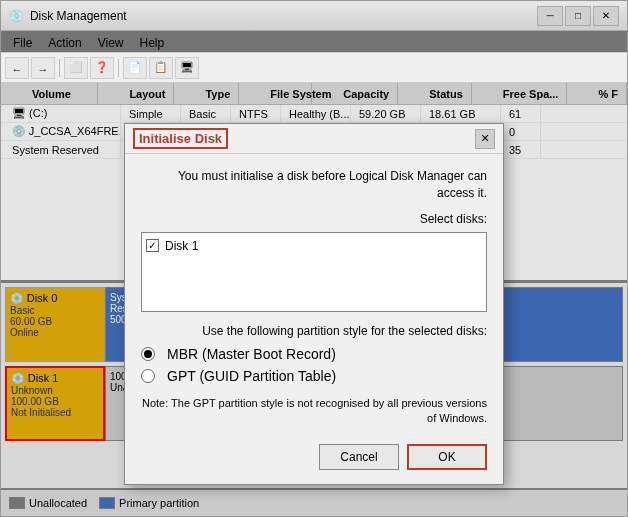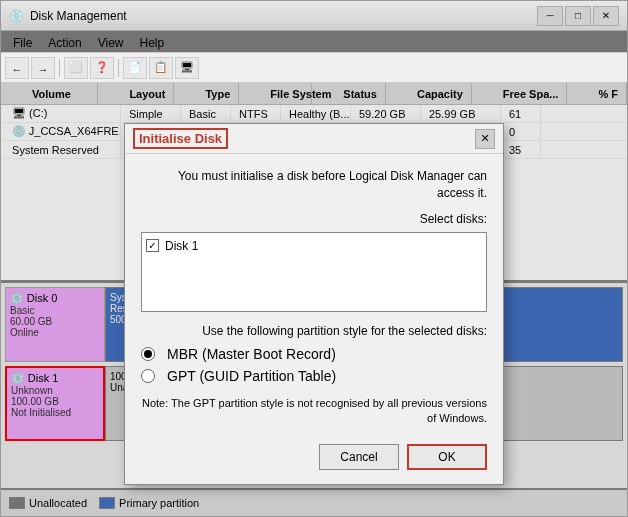--- a/index.html
+++ b/index.html
@@ -175,21 +175,21 @@
       flex-direction: column;
       overflow: hidden;
     }
     .disk-row {
       display: flex;
       margin: 4px 4px 0 4px;
       height: 75px;
     }
     .disk-label {
       width: 100px;
-      background: #f0abfc;
+      background: #eab308;
       border: 1px solid #aaa;
       padding: 4px;
       display: flex;
       flex-direction: column;
       justify-content: flex-start;
       font-size: 11px;
       flex-shrink: 0;
     }
     .disk-label.highlighted {
       border: 2px solid #ff0000;
@@ -438,35 +438,35 @@
   </div>
 
   <div class="content-area">
 
     <div class="volume-panel">
       <div class="panel-header">
         <div class="col-header col-volume">Volume</div>
         <div class="col-header col-layout">Layout</div>
         <div class="col-header col-type">Type</div>
         <div class="col-header col-fs">File System</div>
+        <div class="col-header col-capacity">Capacity</div>
         <div class="col-header col-status">Status</div>
-        <div class="col-header col-capacity">Capacity</div>
         <div class="col-header col-free">Free Spa...</div>
         <div class="col-header col-pct">% F</div>
       </div>
       <div class="volume-list">
 
         <div class="volume-row">
           <div class="volume-cell col-volume">&nbsp;🖥 (C:)</div>
           <div class="volume-cell col-layout">Simple</div>
           <div class="volume-cell col-type">Basic</div>
           <div class="volume-cell col-fs">NTFS</div>
           <div class="volume-cell col-status">Healthy (B...</div>
           <div class="volume-cell col-capacity">59.20 GB</div>
-          <div class="volume-cell col-free">25.99 GB</div>
+          <div class="volume-cell col-free">18.61 GB</div>
           <div class="volume-cell col-pct">61</div>
         </div>
 
         <div class="volume-row">
           <div class="volume-cell col-volume">&nbsp;💿 J_CCSA_X64FRE...</div>
           <div class="volume-cell col-layout">Simple</div>
           <div class="volume-cell col-type">Basic</div>
           <div class="volume-cell col-fs">UDF</div>
           <div class="volume-cell col-status">Healthy (P...</div>
           <div class="volume-cell col-capacity">3.79 GB</div>

